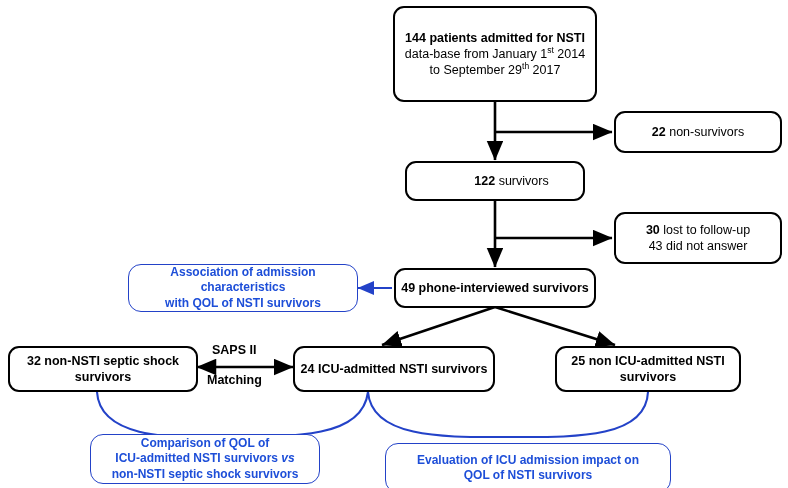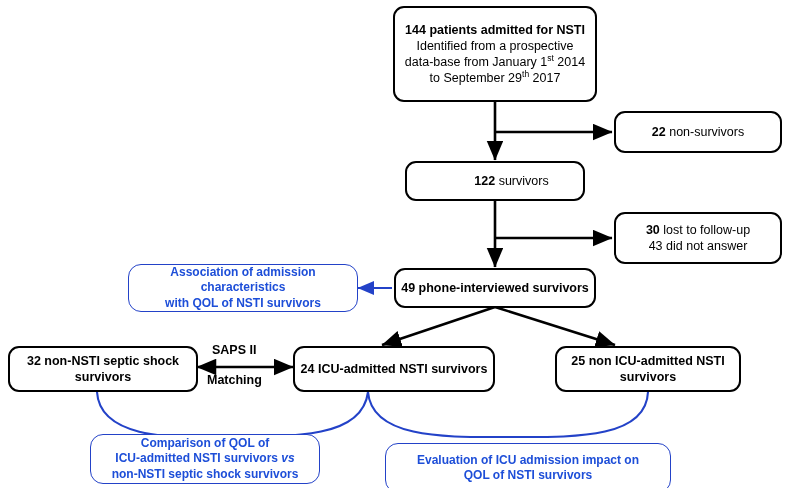--- a/index.html
+++ b/index.html
@@ -124,21 +124,20 @@
       <path d="M 368 392 C 372 440, 450 437, 508 437"></path>
     </g>
     <g stroke="#2342c8" stroke-width="2.1" fill="none">
       <path d="M 648 392 C 646 440, 570 437, 508 437"></path>
     </g>
   </svg>
 
   <div class="node" style="left:393px; top:6px; width:204px; height:96px;">
     <div class="inner">
       <div style="font-weight:bold;">144 patients admitted for NSTI</div>
-      <div>Identified from a prospective</div>
       <div><span>data-base from January 1</span><sup>st</sup><span> 2014</span></div>
       <div><span>to September 29</span><sup>th</sup><span> 2017</span></div>
     </div>
   </div>
 
   <div class="node" style="left:614px; top:111px; width:168px; height:42px;">
     <div class="inner"><span style="font-weight:bold;">22</span><span> non-survivors</span></div>
   </div>
 
   <div class="node" style="left:405px; top:161px; width:180px; height:40px;">

